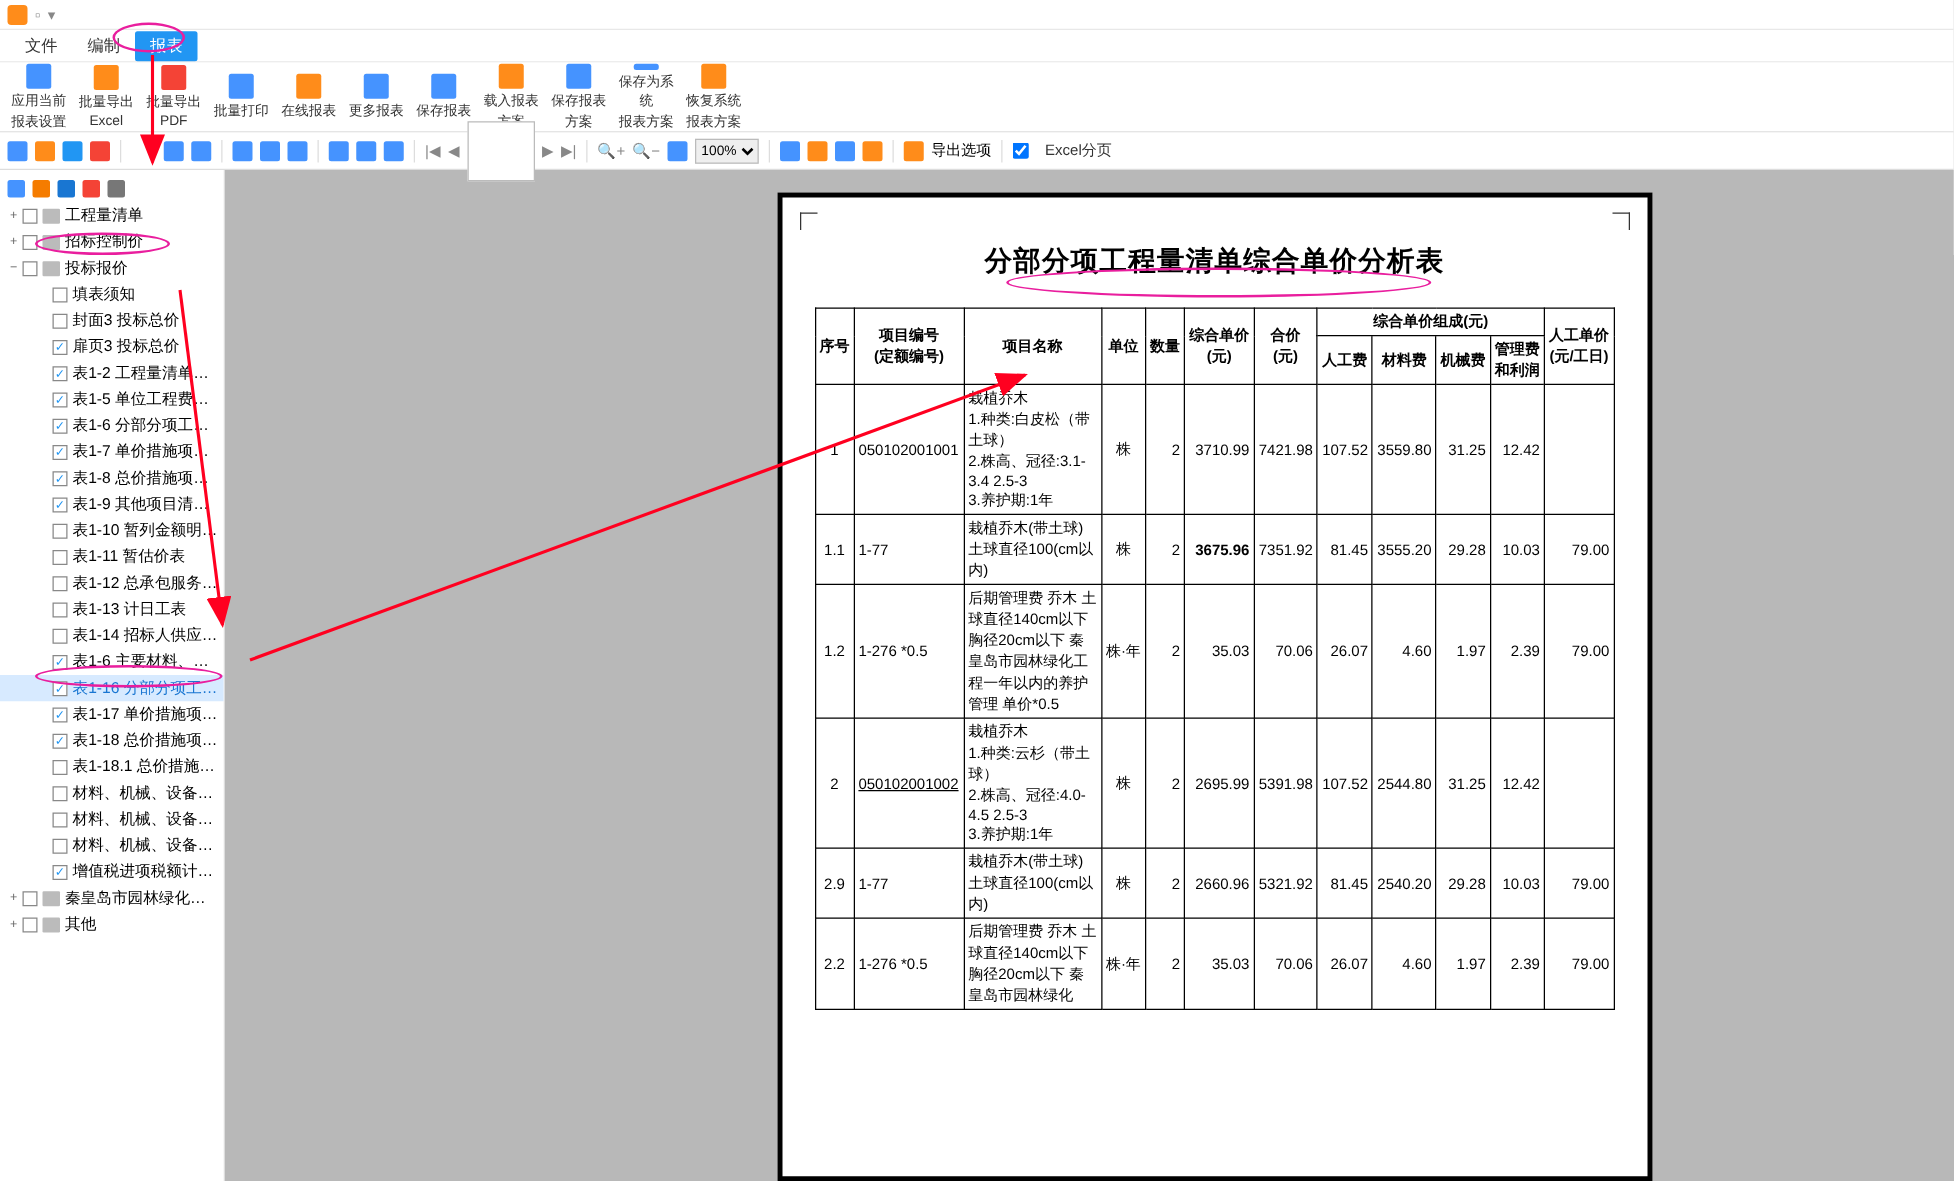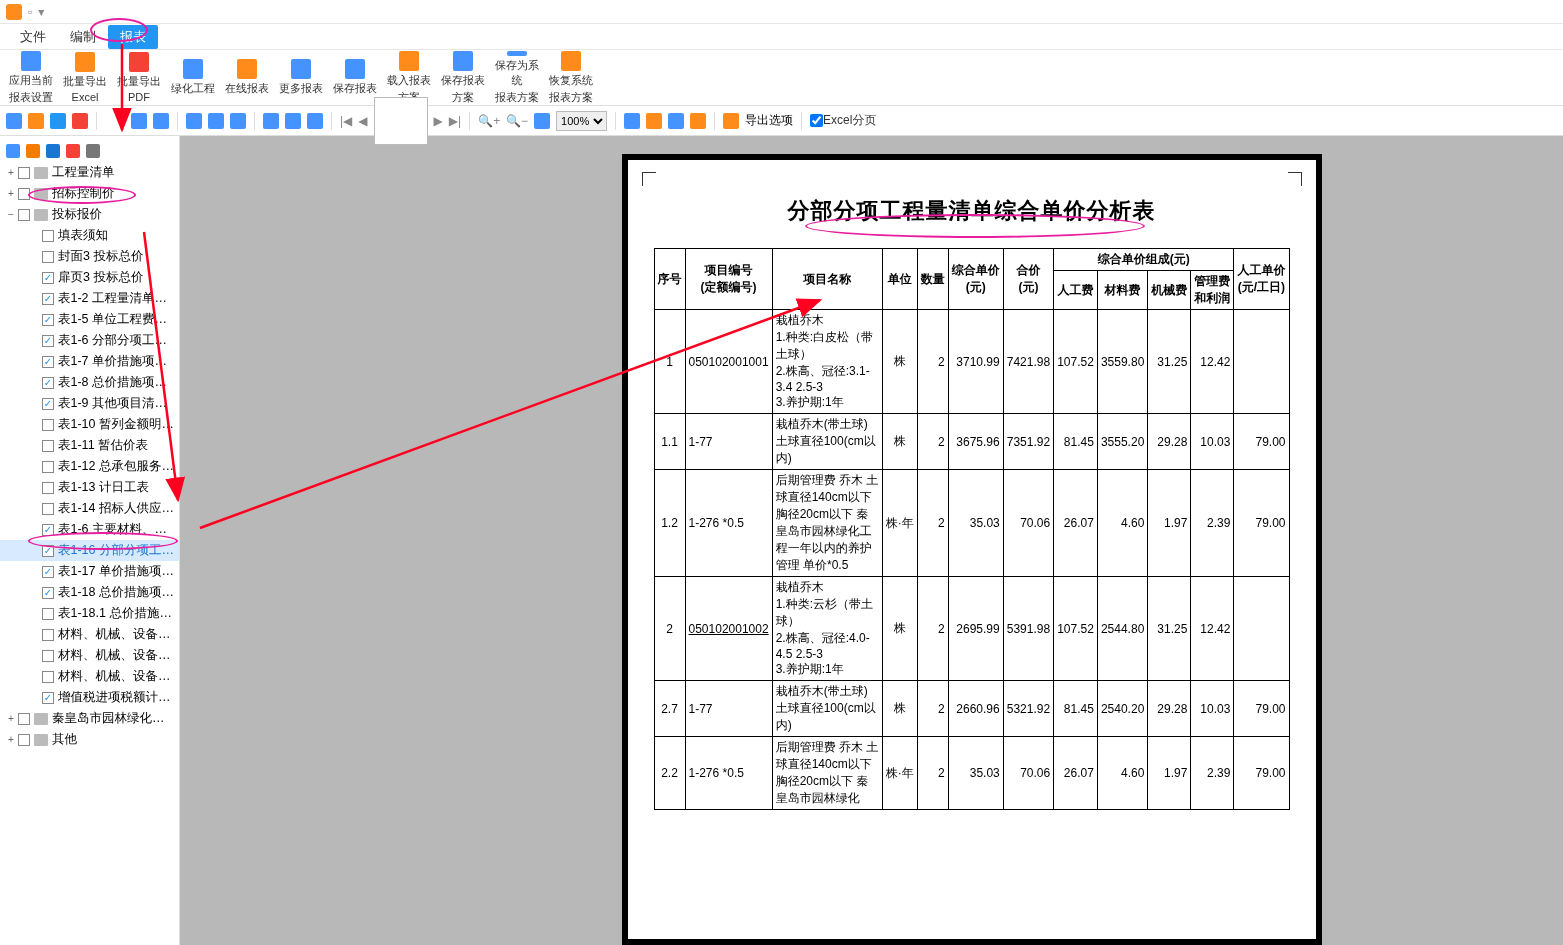--- a/index.html
+++ b/index.html
@@ -15,33 +15,33 @@
 .ribbon-btn{display:flex;flex-direction:column;align-items:center;justify-content:center;width:54px;height:54px;font-size:11px;color:#333;cursor:default;text-align:center;gap:2px;}
 .ribbon-icon{width:20px;height:20px;background:#4593ff;border-radius:2px;}
 .ribbon-icon.orange{background:#ff8c1a;}
 .ribbon-icon.red{background:#f44336;}
 .sub-toolbar{height:30px;background:#fff;display:flex;align-items:center;padding:0 6px;border-bottom:1px solid #ddd;gap:6px;}
 .sub-toolbar .tb-ico{width:16px;height:16px;background:#4593ff;border-radius:2px;}
 .sub-toolbar .tb-ico.o{background:#ff8c1a;}
 .sub-toolbar .tb-sep{width:1px;height:18px;background:#ddd;margin:0 2px;}
 .sub-toolbar input.page{width:32px;height:18px;font-size:11px;text-align:center;border:1px solid #bbb;}
 .sub-toolbar select{height:20px;font-size:11px;border:1px solid #bbb;}
-.sub-toolbar label{display:flex;align-items:center;gap:0;font-size:12px;color:#333;}
+.sub-toolbar label{display:flex;align-items:center;gap:13px;font-size:12px;color:#333;}
 .main{display:flex;height:calc(945px - 24px - 26px - 56px - 30px);}
 .tree-panel{width:180px;background:#fff;border-right:1px solid #ddd;overflow:hidden;padding:4px 0;}
 .tree-tools{height:22px;display:flex;align-items:center;gap:6px;padding:0 6px;}
 .tt-ico{width:14px;height:14px;background:#4593ff;border-radius:2px;}
 .tt-ico.o{background:#f57c00;}
 .tree-item{display:flex;align-items:center;height:21px;padding-left:var(--indent,6px);white-space:nowrap;cursor:default;position:relative;font-size:12.5px;color:#000;}
 .tree-item .exp{width:10px;text-align:center;color:#666;font-size:10px;margin-right:2px;}
 .tree-item .cb{width:12px;height:12px;border:1px solid #888;margin-right:4px;background:#fff;display:inline-flex;align-items:center;justify-content:center;font-size:10px;color:#2196f3;}
 .tree-item .fi{width:14px;height:12px;margin-right:4px;background:#bbb;border-radius:1px;}
 .tree-item.selected{background:#d7eaff;color:#1976d2;}
 .viewer{flex:1;background:#b8b8b8;display:flex;justify-content:center;overflow:hidden;padding:18px 0 0 200px;}
-.page{width:700px;background:#fff;border:6px solid #000000;padding:36px 26px 10px 26px;position:relative;}
+.page{width:700px;background:#fff;border:4px solid #000000;padding:36px 26px 10px 26px;position:relative;}
 .corner{position:absolute;width:14px;height:14px;border:1px solid #333;}
 .corner.tl{top:12px;left:14px;border-right:none;border-bottom:none;}
 .corner.tr{top:12px;right:14px;border-left:none;border-bottom:none;}
 .doc-title{text-align:center;font-size:22px;font-weight:bold;letter-spacing:1px;color:#000;margin-bottom:22px;}
 .doc-meta{display:flex;justify-content:space-between;font-size:12.5px;margin-bottom:4px;}
 table.grid{width:100%;border-collapse:collapse;font-size:12px;color:#000;}
 table.grid th,table.grid td{border:1px solid #000;padding:2px 3px;text-align:center;vertical-align:middle;min-width:24px;}
 table.grid td.l{text-align:left;}
 table.grid td.r{text-align:right;}
 .arrow{position:absolute;pointer-events:none;}
@@ -72,21 +72,21 @@
       <span>批量导出</span>
       <span>Excel</span>
     </div>
     <div class="ribbon-btn">
       <div class="ribbon-icon red"></div>
       <span>批量导出</span>
       <span>PDF</span>
     </div>
     <div class="ribbon-btn">
       <div class="ribbon-icon"></div>
-      <span>绿化工程</span>
+      <span>批量打印</span>
     </div>
     <div class="ribbon-btn">
       <div class="ribbon-icon orange"></div>
       <span>在线报表</span>
     </div>
     <div class="ribbon-btn">
       <div class="ribbon-icon"></div>
       <span>更多报表</span>
     </div>
     <div class="ribbon-btn">
@@ -367,21 +367,21 @@
               <td class="r" style="white-space: pre-line;">12.42</td>
               <td class="r" style="white-space: pre-line;"></td>
             </tr>
             <tr>
               <td style="white-space: pre-line;">1.1</td>
               <td class="l" style="white-space: pre-line;">1-77</td>
               <td class="l" style="white-space: pre-line;">栽植乔木(带土球)
 土球直径100(cm以内)</td>
               <td style="white-space: pre-line;">株</td>
               <td class="r" style="white-space: pre-line;">2</td>
-              <td class="r" style="white-space: pre-line;">3675.96</td>
+              <td class="r" style="white-space: pre-line; font-weight: bold;">3675.96</td>
               <td class="r" style="white-space: pre-line;">7351.92</td>
               <td class="r" style="white-space: pre-line;">81.45</td>
               <td class="r" style="white-space: pre-line;">3555.20</td>
               <td class="r" style="white-space: pre-line;">29.28</td>
               <td class="r" style="white-space: pre-line;">10.03</td>
               <td class="r" style="white-space: pre-line;">79.00</td>
             </tr>
             <tr>
               <td style="white-space: pre-line;">1.2</td>
               <td class="l" style="white-space: pre-line;">1-276 *0.5</td>
@@ -407,21 +407,21 @@
               <td class="r" style="white-space: pre-line;">2</td>
               <td class="r" style="white-space: pre-line;">2695.99</td>
               <td class="r" style="white-space: pre-line;">5391.98</td>
               <td class="r" style="white-space: pre-line;">107.52</td>
               <td class="r" style="white-space: pre-line;">2544.80</td>
               <td class="r" style="white-space: pre-line;">31.25</td>
               <td class="r" style="white-space: pre-line;">12.42</td>
               <td class="r" style="white-space: pre-line;"></td>
             </tr>
             <tr>
-              <td style="white-space: pre-line;">2.7</td>
+              <td style="white-space: pre-line;">2.9</td>
               <td class="l" style="white-space: pre-line;">1-77</td>
               <td class="l" style="white-space: pre-line;">栽植乔木(带土球)
 土球直径100(cm以内)</td>
               <td style="white-space: pre-line;">株</td>
               <td class="r" style="white-space: pre-line;">2</td>
               <td class="r" style="white-space: pre-line;">2660.96</td>
               <td class="r" style="white-space: pre-line;">5321.92</td>
               <td class="r" style="white-space: pre-line;">81.45</td>
               <td class="r" style="white-space: pre-line;">2540.20</td>
               <td class="r" style="white-space: pre-line;">29.28</td>

